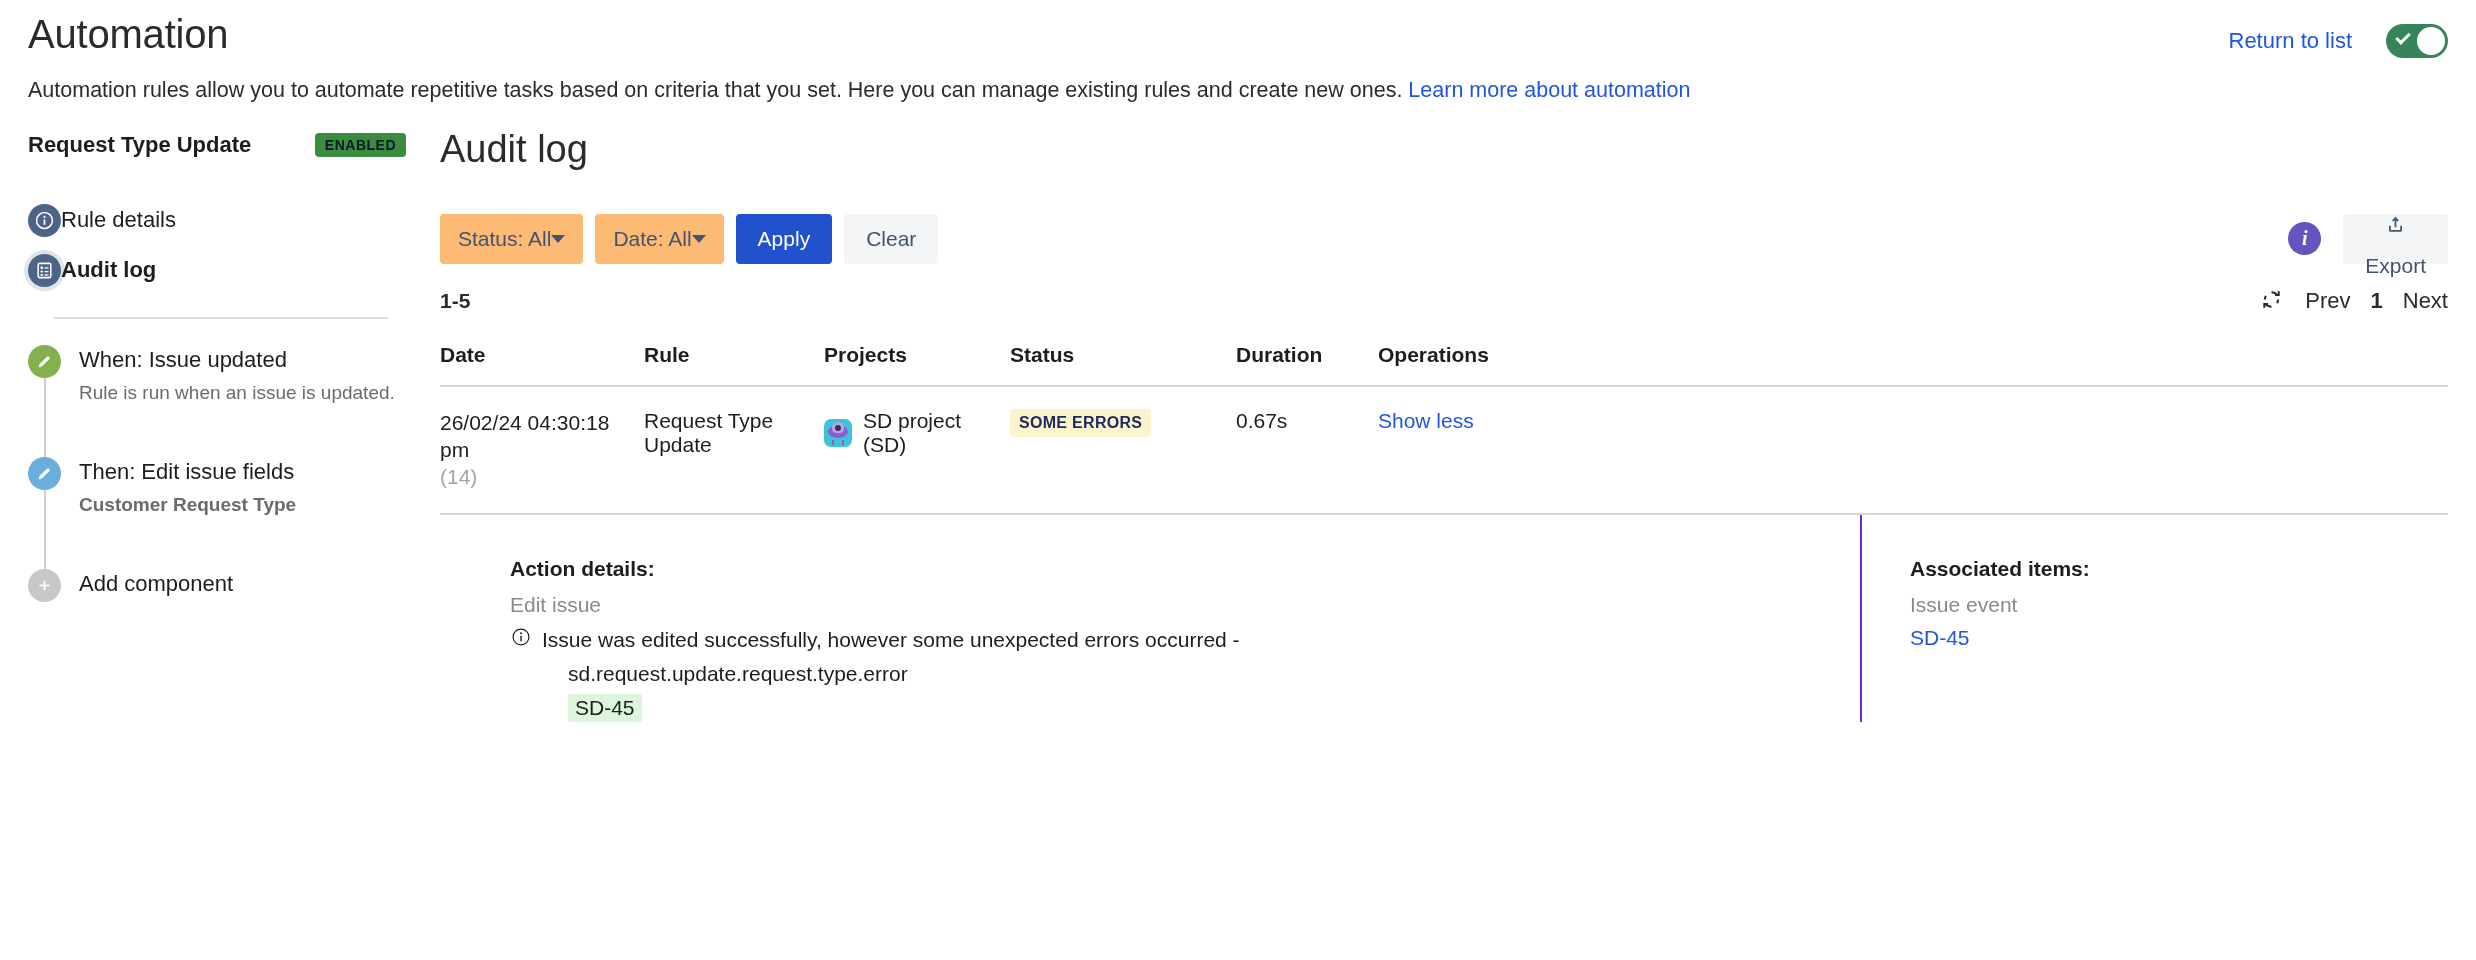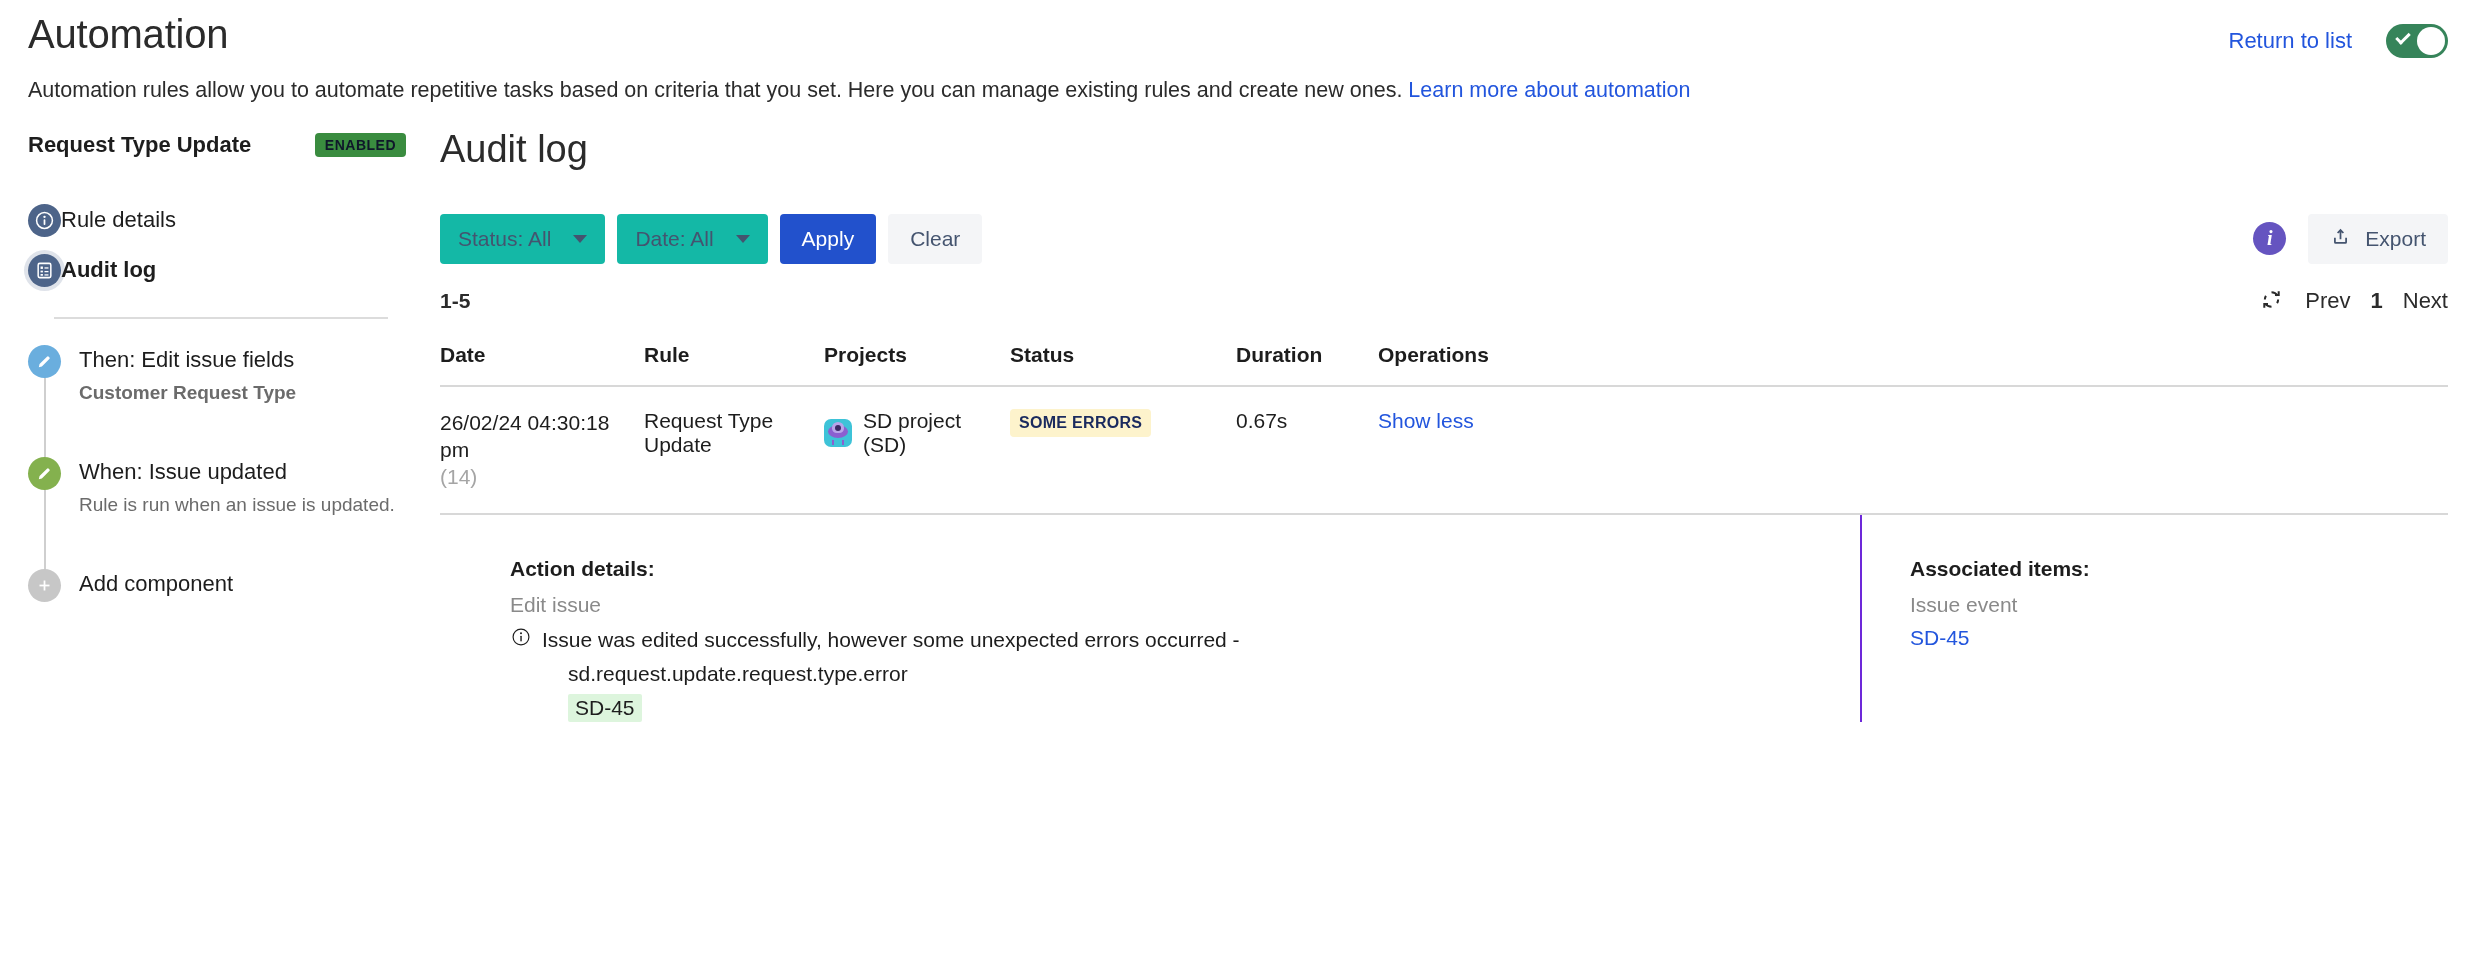--- a/index.html
+++ b/index.html
@@ -95,22 +95,22 @@
   .flow-sub { font-size: 19px; color: #6b6b6b; margin-top: 7px; line-height: 1.3; }
   .flow-sub.bold { font-weight: bold; color: #6b6b6b; }
 
   
   .main-title { font-size: 38px; font-weight: 400; color: #2b2b2b; line-height: 1.1; }
 
   .toolbar {
     display: flex; align-items: center; margin-top: 43px; gap: 12px;
   }
   .filter-btn {
-    background: #14b8a6; border: none; border-radius: 4px; height: 50px;
-    display: flex; align-items: center; gap: 22px; padding: 0 18px;
+    background: #fdba74; border: none; border-radius: 4px; height: 50px;
+    display: flex; align-items: center; padding: 0 18px;
     font-size: 21px; color: #44546f; cursor: pointer; font-family: inherit;
   }
   .caret { width: 0; height: 0; border-left: 7px solid transparent;
            border-right: 7px solid transparent; border-top: 8px solid #44546f; }
   .btn-apply {
     background: #2251cc; color: #fff; border: none; border-radius: 4px; height: 50px;
     padding: 0 22px; font-size: 21px; cursor: pointer; font-family: inherit;
   }
   .btn-clear {
     background: #f4f5f7; color: #44546f; border: none; border-radius: 4px; height: 50px;
@@ -119,21 +119,21 @@
   .toolbar-right { margin-left: auto; display: flex; align-items: center; gap: 22px; }
   .info-dot {
     width: 33px; height: 33px; border-radius: 50%; background: #6554c0; color: #fff;
     display: flex; align-items: center; justify-content: center;
     font-size: 20px; font-weight: bold; font-style: italic; cursor: pointer;
     font-family: "Liberation Serif", serif;
   }
   .btn-export {
     background: #f4f5f7; border: none; border-radius: 4px; height: 50px;
     display: flex; align-items: center; gap: 14px; padding: 0 22px;
-    font-size: 21px; color: #44546f; cursor: pointer; font-family: inherit;
+    font-size: 21px; color: #44546f; cursor: pointer; font-family: inherit; flex-direction: column;
   }
 
   .page-row { display: flex; align-items: center; margin-top: 22px; }
   .range { font-size: 21px; font-weight: bold; color: #2b2b2b; }
   .pager { margin-left: auto; display: flex; align-items: center; gap: 20px; }
   .pager-text { font-size: 22px; color: #2b2b2b; cursor: pointer; }
   .pager-num { font-size: 22px; font-weight: bold; color: #2b2b2b; cursor: pointer; }
 
   
   table.log { width: 100%; border-collapse: collapse; margin-top: 26px; table-layout: fixed; }
@@ -257,40 +257,40 @@
           <span class="nav-label">Audit log</span>
         </div>
       </div>
 
       <div class="divider"></div>
 
       <div class="flow">
         <div class="flow-line"></div>
 
         <div class="flow-item">
+          <span class="flow-dot green">
+            <svg width="17" height="17" viewBox="0 0 24 24">
+              <path d="M4 20l1-4.3L15.5 5.2a1.8 1.8 0 0 1 2.6 0l.7.7a1.8 1.8 0 0 1 0 2.6L8.3 19z" fill="#fff"></path>
+            </svg>
+          </span>
+          <span class="flow-body">
+            <div class="flow-title">When: Issue updated</div>
+            <div class="flow-sub">Rule is run when an issue is updated.</div>
+          </span>
+        </div>
+
+        <div class="flow-item">
           <span class="flow-dot blue">
             <svg width="17" height="17" viewBox="0 0 24 24">
               <path d="M4 20l1-4.3L15.5 5.2a1.8 1.8 0 0 1 2.6 0l.7.7a1.8 1.8 0 0 1 0 2.6L8.3 19z" fill="#fff"></path>
             </svg>
           </span>
           <span class="flow-body">
             <div class="flow-title">Then: Edit issue fields</div>
             <div class="flow-sub bold">Customer Request Type</div>
-          </span>
-        </div>
-
-        <div class="flow-item">
-          <span class="flow-dot green">
-            <svg width="17" height="17" viewBox="0 0 24 24">
-              <path d="M4 20l1-4.3L15.5 5.2a1.8 1.8 0 0 1 2.6 0l.7.7a1.8 1.8 0 0 1 0 2.6L8.3 19z" fill="#fff"></path>
-            </svg>
-          </span>
-          <span class="flow-body">
-            <div class="flow-title">When: Issue updated</div>
-            <div class="flow-sub">Rule is run when an issue is updated.</div>
           </span>
         </div>
 
         <div class="flow-item">
           <span class="flow-dot grey">
             <svg width="15" height="15" viewBox="0 0 24 24">
               <rect x="10.6" y="4" width="2.8" height="16" fill="#fff"></rect>
               <rect x="4" y="10.6" width="16" height="2.8" fill="#fff"></rect>
             </svg>
           </span>

